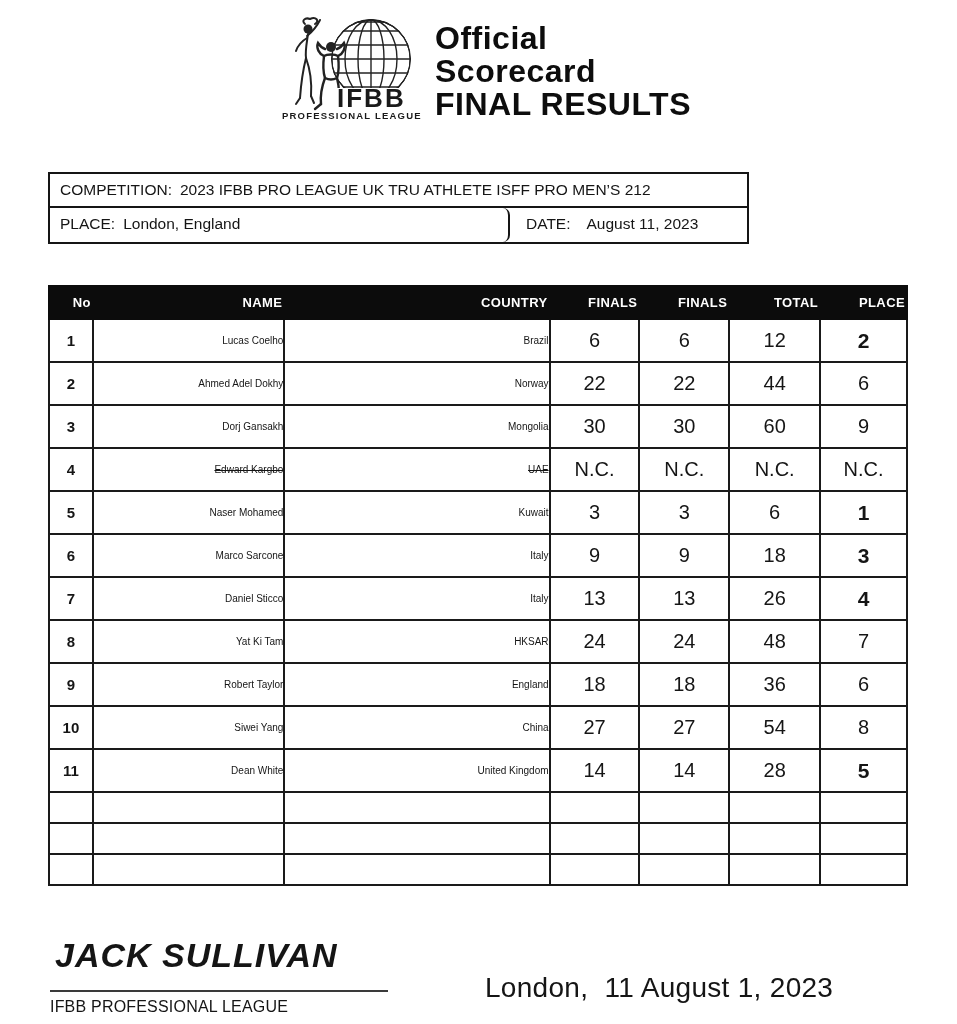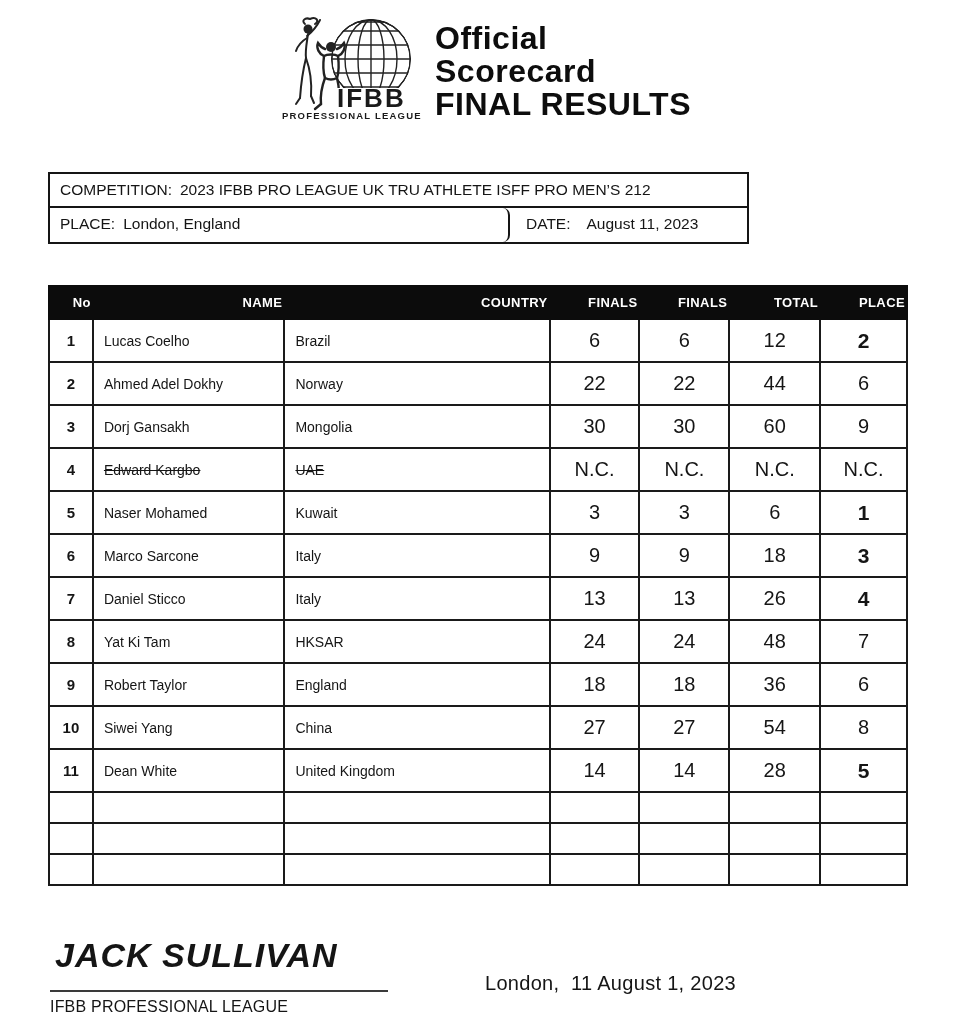--- a/index.html
+++ b/index.html
@@ -74,21 +74,21 @@
     color: #ffffff;
     height: 33px;
     font-size: 13px;
     font-weight: bold;
     letter-spacing: 0.4px;
     text-align: right;
     border-color: var(--header-bg);
   }
   .results-table td { height: 43px; padding: 0; }
   .cell-no   { text-align: center; font-weight: bold; font-size: 15px; }
-  .cell-name, .cell-country { text-align: left; padding-left: 10px !important; font-size: 14px; }
+  .cell-name, .cell-country { text-align: right; padding-left: 10px !important; font-size: 10px; }
   .cell-score, .cell-place { text-align: center; font-size: 20px; }
   .cell-place.bold-place { font-weight: bold; font-size: 21px; }
   .struck { text-decoration: line-through; }
   .empty-row td { height: 31px; }
 
   
   .sig-name {
     position: absolute; left: 55px; top: 936px;
     font-size: 34px; font-weight: bold; font-style: italic;
     letter-spacing: 1px; white-space: nowrap;
@@ -97,21 +97,21 @@
     position: absolute; left: 50px; top: 990px;
     width: 338px; height: 0;
     border-top: 2px solid #3a3a3a;
   }
   .sig-org {
     position: absolute; left: 50px; top: 998px;
     font-size: 16px; letter-spacing: 0.2px; white-space: nowrap;
   }
   .footer-date {
     position: absolute; left: 485px; top: 972px;
-    font-size: 20px; white-space: pre; letter-spacing: 0.3px;
+    font-size: 28px; white-space: pre; letter-spacing: 0.3px;
   }
 </style>
 </head>
 <body>
 
 <div class="page">
 
   <div class="doc-header">
     <div class="logo-wrap">
       <svg viewBox="0 0 140 108" width="140" height="108">

